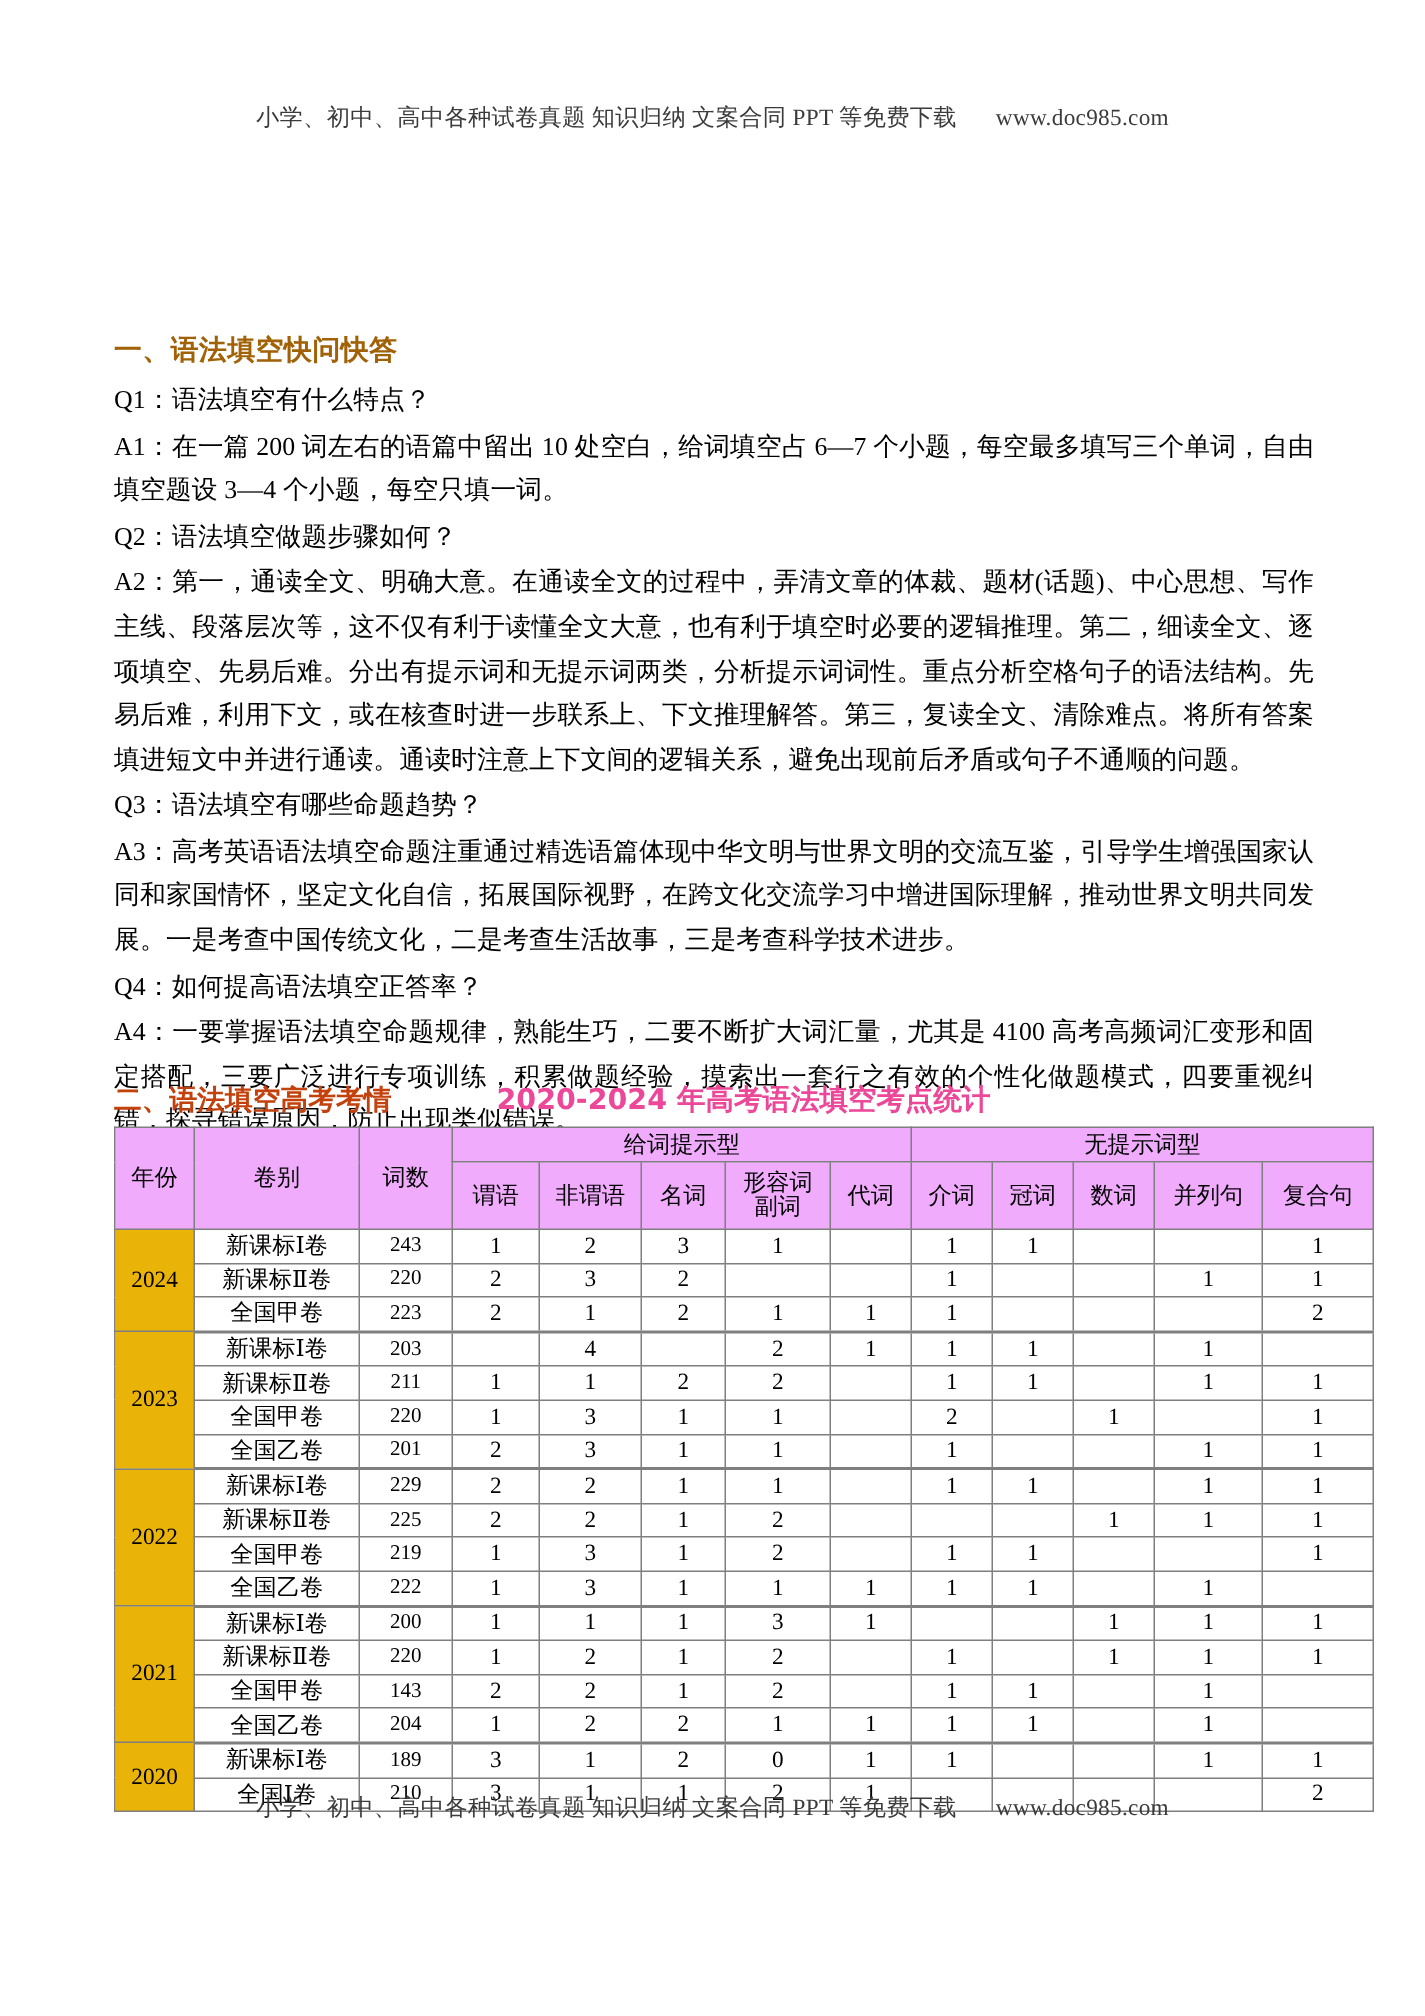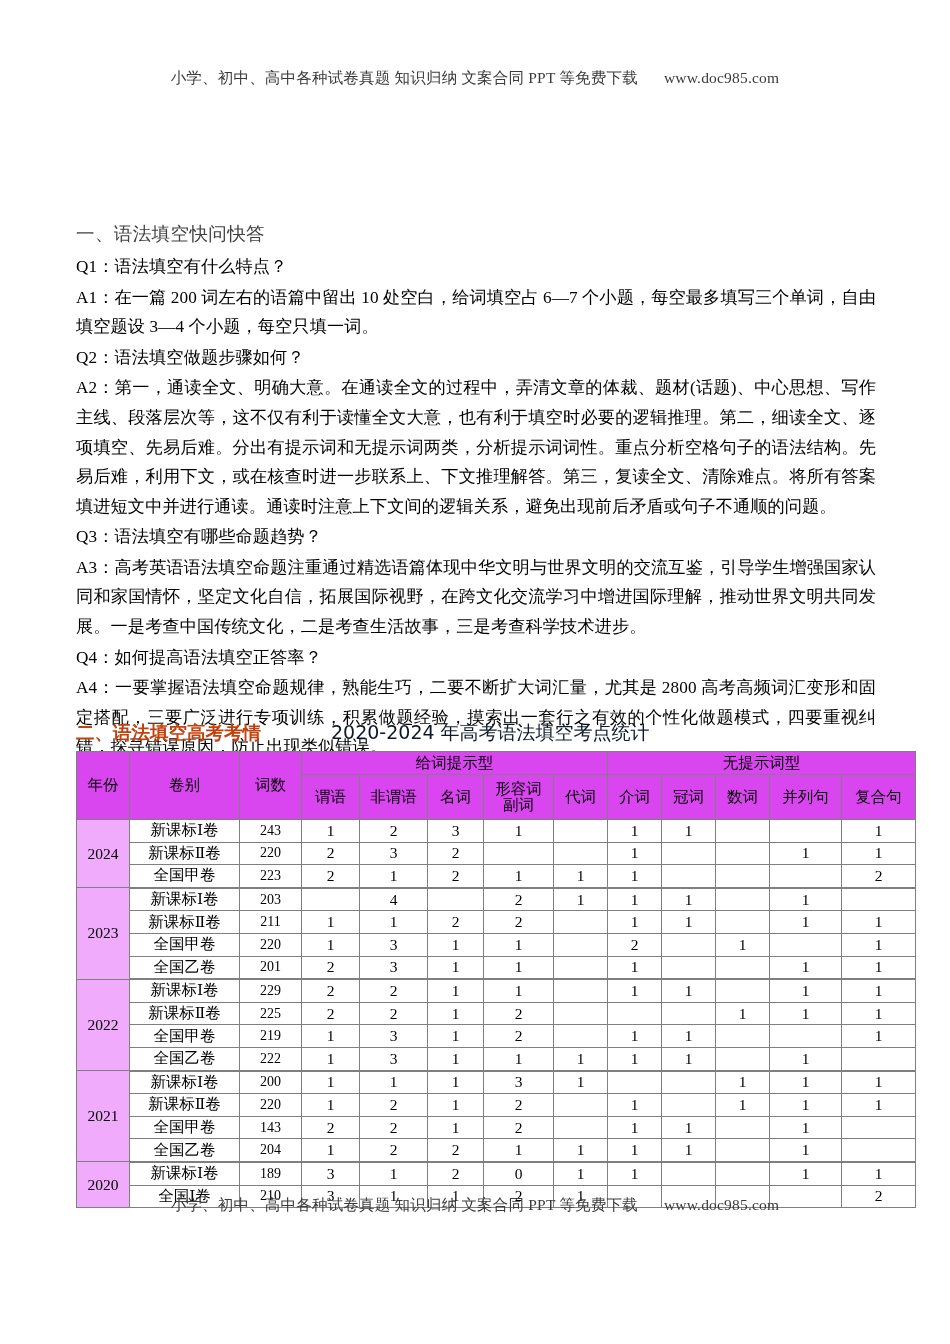--- a/index.html
+++ b/index.html
@@ -44,23 +44,23 @@
   
   .content {
     position: absolute;
     left: 76px;
     top: 222px;
     width: 800px;
   }
 
   .sec-heading {
     font-family: "DejaVu Sans", "Liberation Sans", sans-serif;
-    font-weight: normal;
+    font-weight: bold;
     font-size: 18.5px;
-    color: #404040;
+    color: #a16207;
     letter-spacing: 0.4px;
     margin: 0 0 7px 0;
     line-height: 1.25;
   }
 
   p.qa {
     margin: 0 0 1px 0;
     font-size: 17.2px;
     line-height: 1.72;
     text-align: justify;
@@ -82,23 +82,23 @@
   }
   .sec2-title {
     font-family: "DejaVu Sans", "Liberation Sans", sans-serif;
     font-weight: bold;
     font-size: 18.5px;
     color: #c2410c;
     white-space: nowrap;
   }
   .table-title {
     font-family: "DejaVu Sans", "Liberation Sans", sans-serif;
-    font-weight: normal;
+    font-weight: bold;
     font-size: 19px;
-    color: #0f172a;
+    color: #ec4899;
     margin-left: 70px;
     white-space: nowrap;
   }
 
   
   .tbl-wrap {
     position: absolute;
     left: 76px;
     top: 751px;
     width: 805px;
@@ -113,29 +113,29 @@
   table.stats td {
     border: 1px solid #7f7f7f;
     text-align: center;
     vertical-align: middle;
     padding: 0;
     height: 21.6px;
     font-weight: normal;
     font-family: "Liberation Serif", "DejaVu Serif", serif;
   }
   table.stats thead th {
-    background: #d946ef;
+    background: #f0abfc;
     font-size: 15.5px;
     height: 22px;
   }
   table.stats thead th.tall {
     height: 66px;
   }
   td.year {
-    background: #f0abfc;
+    background: #eab308;
     font-weight: bold;
     font-family: "DejaVu Sans", "Liberation Sans", sans-serif;
     font-size: 15.5px;
   }
   td.paper {
     text-align: center;
     font-size: 15.5px;
     margin-left: 16px;
   }
   td.num {
@@ -163,21 +163,21 @@
 
   <div class="content">
     <div class="sec-heading">一、语法填空快问快答</div>
     <p class="qa">Q1：语法填空有什么特点？</p>
     <p class="qa ans">A1：在一篇 200 词左右的语篇中留出 10 处空白，给词填空占 6—7 个小题，每空最多填写三个单词，自由填空题设 3—4 个小题，每空只填一词。</p>
     <p class="qa">Q2：语法填空做题步骤如何？</p>
     <p class="qa ans">A2：第一，通读全文、明确大意。在通读全文的过程中，弄清文章的体裁、题材(话题)、中心思想、写作主线、段落层次等，这不仅有利于读懂全文大意，也有利于填空时必要的逻辑推理。第二，细读全文、逐项填空、先易后难。分出有提示词和无提示词两类，分析提示词词性。重点分析空格句子的语法结构。先易后难，利用下文，或在核查时进一步联系上、下文推理解答。第三，复读全文、清除难点。将所有答案填进短文中并进行通读。通读时注意上下文间的逻辑关系，避免出现前后矛盾或句子不通顺的问题。</p>
     <p class="qa">Q3：语法填空有哪些命题趋势？</p>
     <p class="qa ans">A3：高考英语语法填空命题注重通过精选语篇体现中华文明与世界文明的交流互鉴，引导学生增强国家认同和家国情怀，坚定文化自信，拓展国际视野，在跨文化交流学习中增进国际理解，推动世界文明共同发展。一是考查中国传统文化，二是考查生活故事，三是考查科学技术进步。</p>
     <p class="qa">Q4：如何提高语法填空正答率？</p>
-    <p class="qa ans">A4：一要掌握语法填空命题规律，熟能生巧，二要不断扩大词汇量，尤其是 2800 高考高频词汇变形和固定搭配，三要广泛进行专项训练，积累做题经验，摸索出一套行之有效的个性化做题模式，四要重视纠错，探寻错误原因，防止出现类似错误。</p>
+    <p class="qa ans">A4：一要掌握语法填空命题规律，熟能生巧，二要不断扩大词汇量，尤其是 4100 高考高频词汇变形和固定搭配，三要广泛进行专项训练，积累做题经验，摸索出一套行之有效的个性化做题模式，四要重视纠错，探寻错误原因，防止出现类似错误。</p>
   </div>
 
   <div class="sec2-row">
     <span class="sec2-title">二、语法填空高考考情</span>
     <span class="table-title">2020-2024 年高考语法填空考点统计</span>
   </div>
 
   <div class="tbl-wrap">
     <table class="stats">
       <colgroup>

